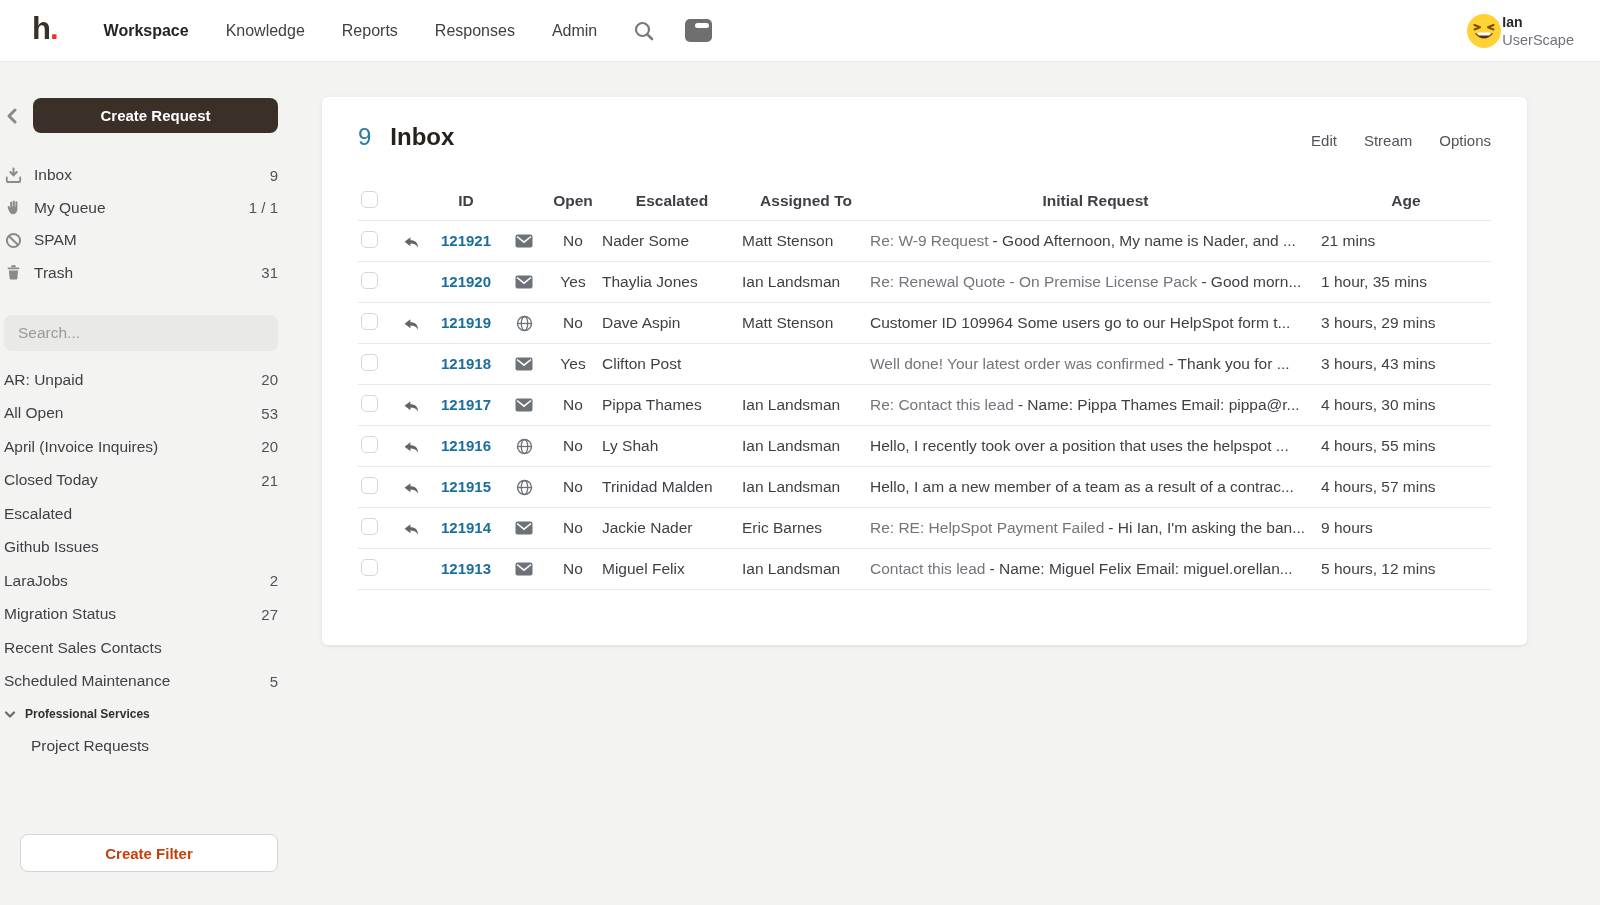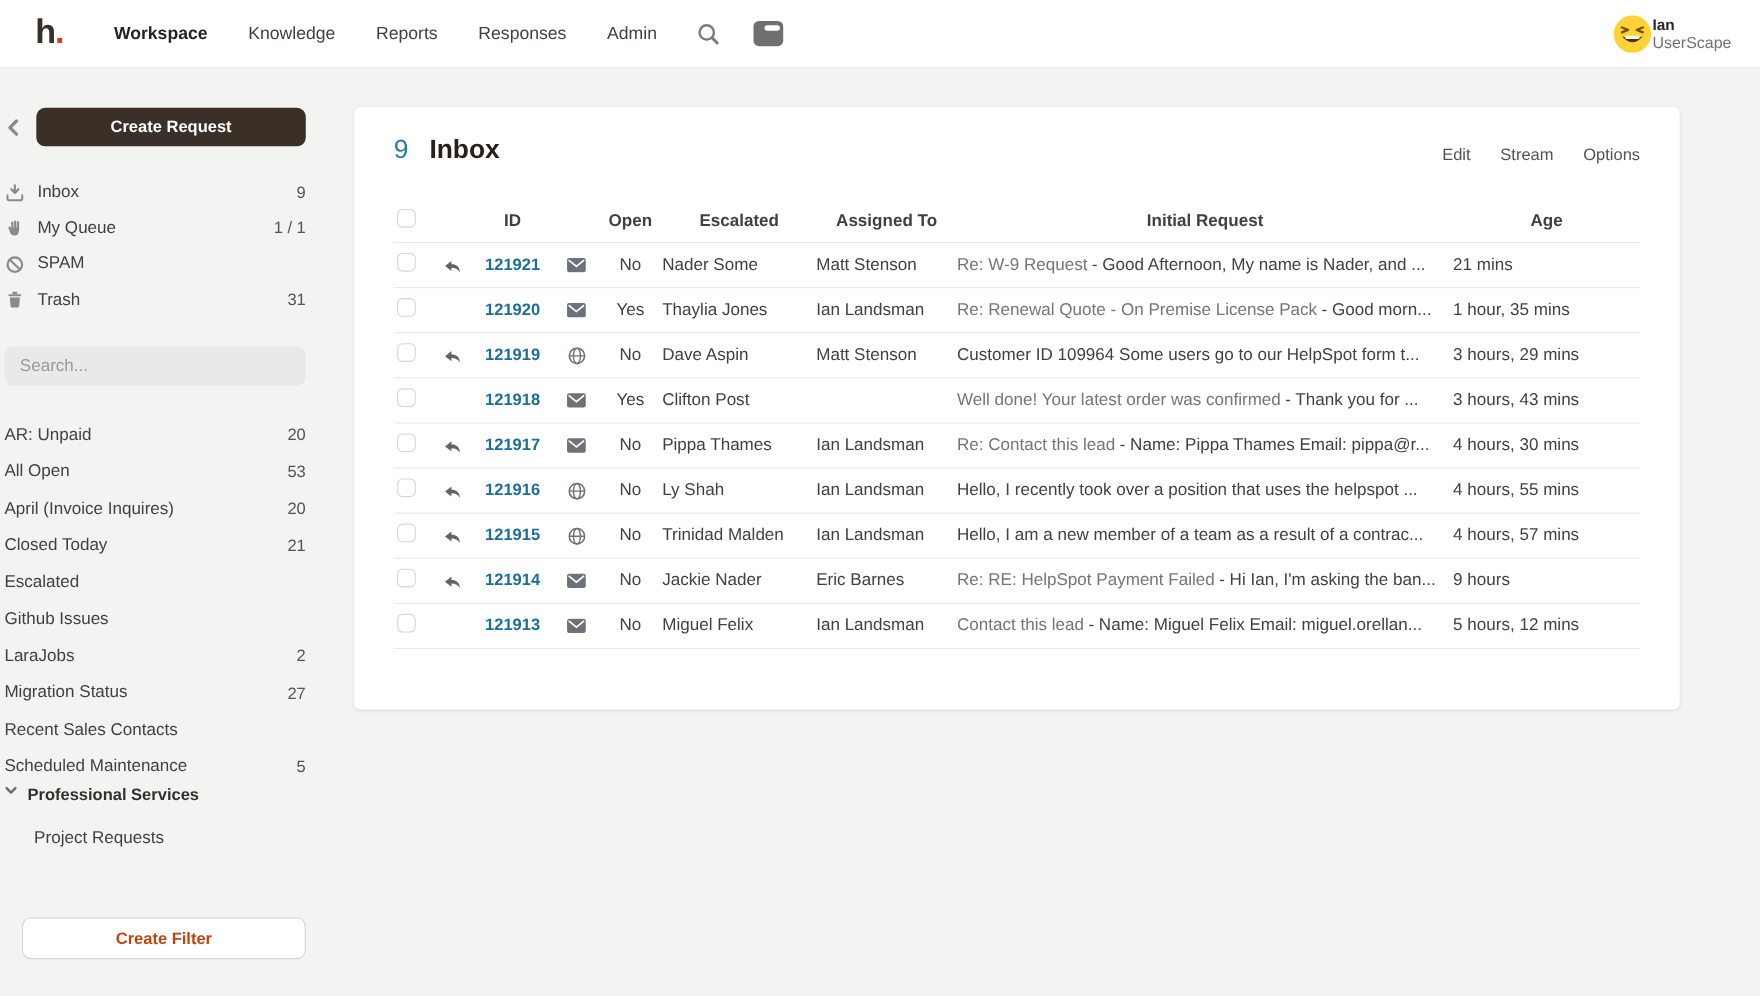--- a/index.html
+++ b/index.html
@@ -29,23 +29,23 @@
   .collapse{cursor:pointer;display:flex;margin-right:13px}
   .create-request{flex:1;height:35px;background:#3a3027;color:#fff;font-weight:bold;font-size:15px;
     border:none;border-radius:8px;cursor:pointer;font-family:inherit}
   .queues{margin-top:26px;display:flex;flex-direction:column}
   .queue-item{display:flex;align-items:center;height:32.5px;font-size:15.5px;cursor:pointer}
   .qicon{width:18px;margin-right:12px;display:flex;justify-content:center}
   .count{margin-left:auto;color:#52525b;font-size:15px}
   .search-input{margin-top:26px;width:100%;height:36px;background:#e9e9e7;border:none;border-radius:8px;
     padding:0 14px;font-size:15.5px;color:#3f3f46;font-family:inherit}
   .search-input::placeholder{color:#9a9a98}
-  .filters{margin-top:28px;display:flex;flex-direction:column}
+  .filters{margin-top:12px;display:flex;flex-direction:column}
   .filter-item{display:flex;align-items:center;height:33.5px;font-size:15.5px;color:#3f3f46;cursor:pointer}
-  .group-header{display:flex;align-items:flex-start;height:32px;font-size:15px;font-weight:bold;color:#33302c;gap:9px;cursor:pointer}
+  .group-header{display:flex;align-items:center;height:32px;font-size:12px;font-weight:bold;color:#33302c;gap:9px;cursor:pointer}
   .group-child{display:flex;align-items:center;height:32px;font-size:15.5px;padding-left:27px;cursor:pointer}
   .create-filter{position:absolute;left:20px;right:24px;bottom:33px;height:38px;background:#fff;
     border:1px solid #d4d4d2;border-radius:8px;font-weight:bold;font-size:15px;color:#c2410c;cursor:pointer;font-family:inherit}
   
   .main-card{position:absolute;left:322px;top:97px;width:1205px;height:548px;background:#fff;
     border-radius:6px;box-shadow:0 1px 4px rgba(0,0,0,.09);padding:26px 36px 0 36px}
   .card-header{display:flex;align-items:flex-end}
   .title-count{font-size:24px;color:#2b7ca7;margin-right:19px}
   .page-title{font-size:24px;font-weight:bold;color:#27211c}
   .actions{margin-left:auto;display:flex;gap:27px;font-size:15px;color:#52525b;padding-bottom:2px}

